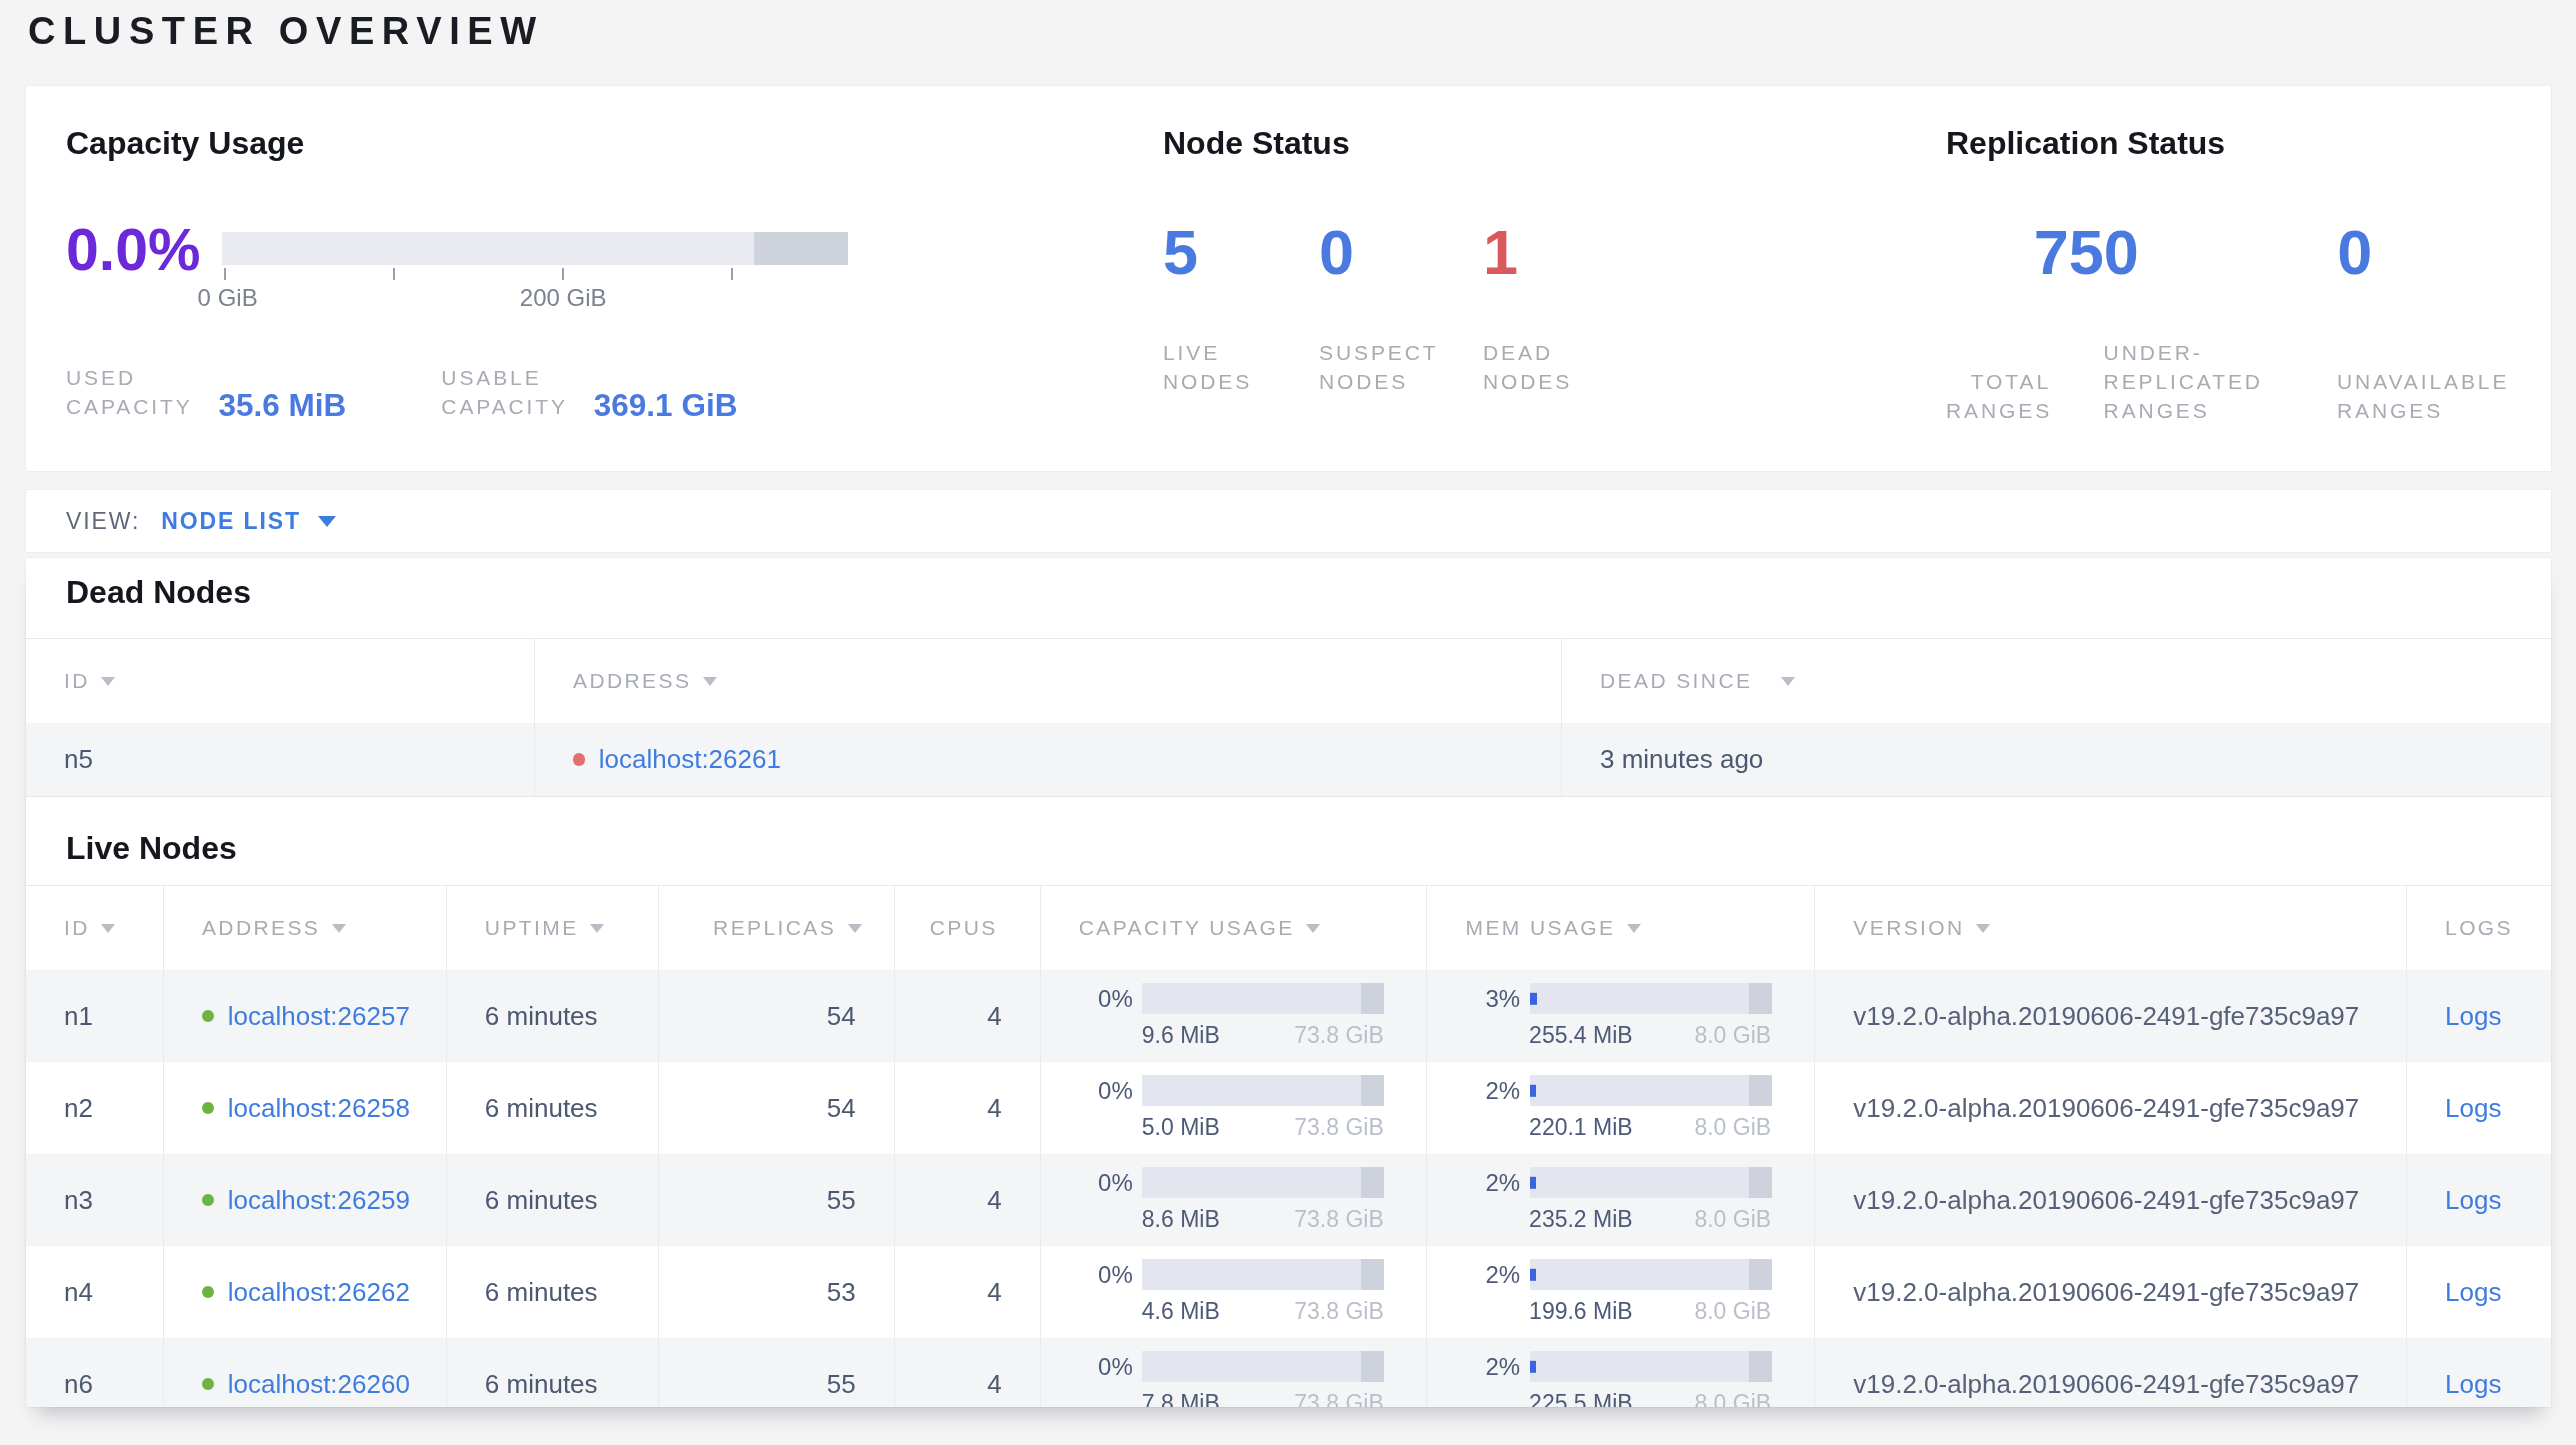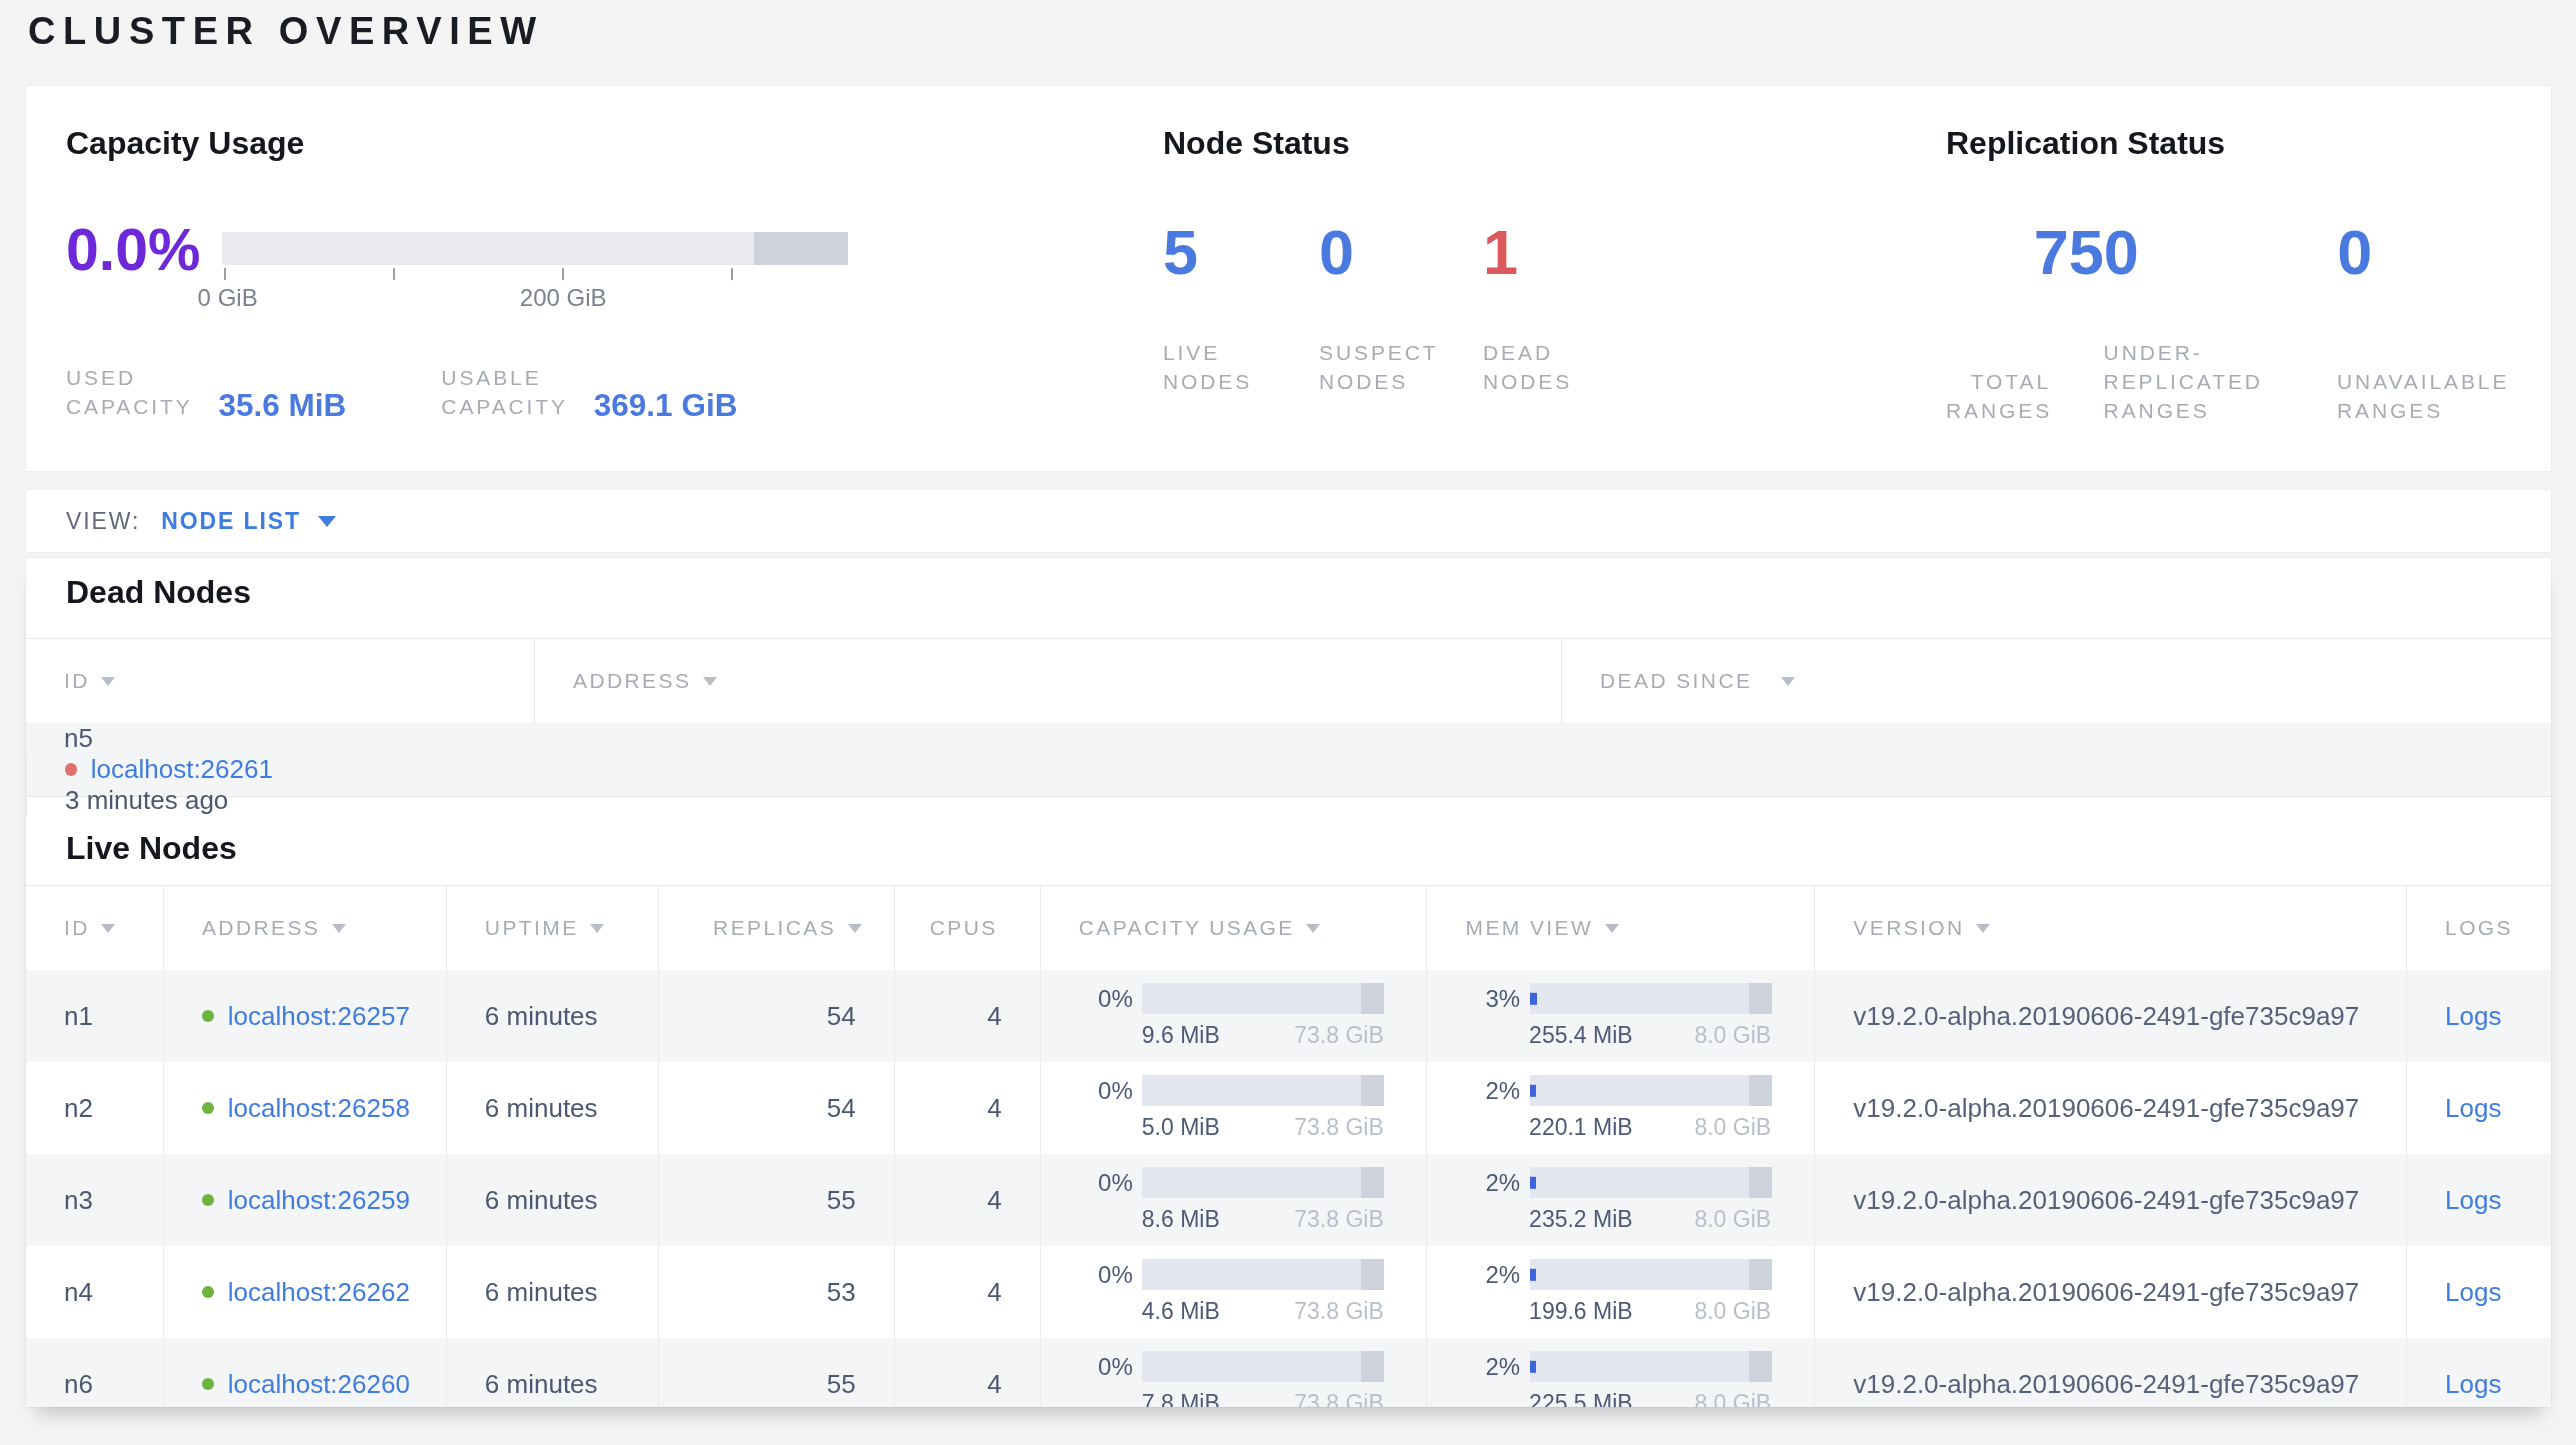--- a/index.html
+++ b/index.html
@@ -69,21 +69,21 @@
   #dead-table { top:80px; }
   #live-table { top:327px; }
   .thead { display:flex; height:85px; border-top:1px solid #e7e8ea; }
   .th { display:flex; align-items:center; font-size:21px; letter-spacing:2.4px; color:#a7acb4;
     padding-left:38px; }
   .th + .th, .td + .td { border-left:1px solid #eaebed; }
   .sort-caret { width:0; height:0; border-left:7.6px solid transparent; border-right:7.6px solid transparent;
     border-top:9.5px solid #b9bdc5; margin-left:11.5px; }
   .tr { display:flex; height:92px; }
   .tr.gray { background:#f4f5f7; }
-  #dead-row { height:74px; border-bottom:1px solid #e6e7e9;flex-direction:column; }
+  #dead-row { height:74px; border-bottom:1px solid #e6e7e9; }
   .td { display:flex; align-items:center; font-size:26px; color:#4c5770; padding-left:38px; }
   .td.num { justify-content:flex-end; padding-left:0; padding-right:38px; }
   .link { color:#3e7ce0; text-decoration:none; cursor:pointer; }
   .dot { width:12.4px; height:12.4px; border-radius:50%; margin-right:13.4px; flex:none; }
   .dot.green { background:#6db33f; }
   .dot.red { background:#e0716f; }
 
   
   .dw-id { width:508px; } .dw-addr { width:1027px; } .dw-since { width:810px;gap:17px; }
   
@@ -246,21 +246,21 @@
         <span class="sort-caret"></span>
       </div>
       <div class="th lw-cpu" style="justify-content:flex-end; padding-right:42px;">
         <span>CPUS</span>
       </div>
       <div class="th lw-cap">
         <span>CAPACITY USAGE</span>
         <span class="sort-caret"></span>
       </div>
       <div class="th lw-mem">
-        <span>MEM VIEW</span>
+        <span>MEM USAGE</span>
         <span class="sort-caret"></span>
       </div>
       <div class="th lw-ver">
         <span>VERSION</span>
         <span class="sort-caret"></span>
       </div>
       <div class="th lw-log">
         <span>LOGS</span>
       </div>
     </div>

